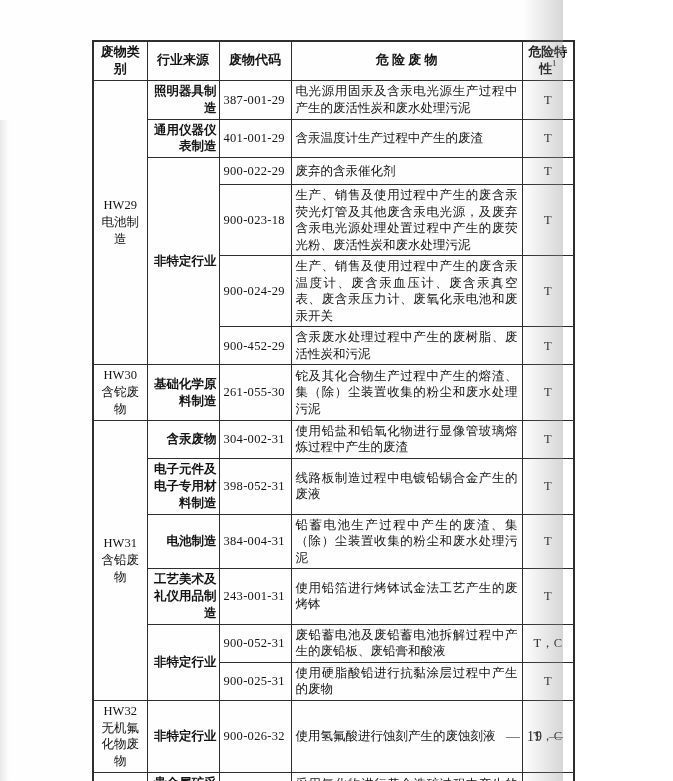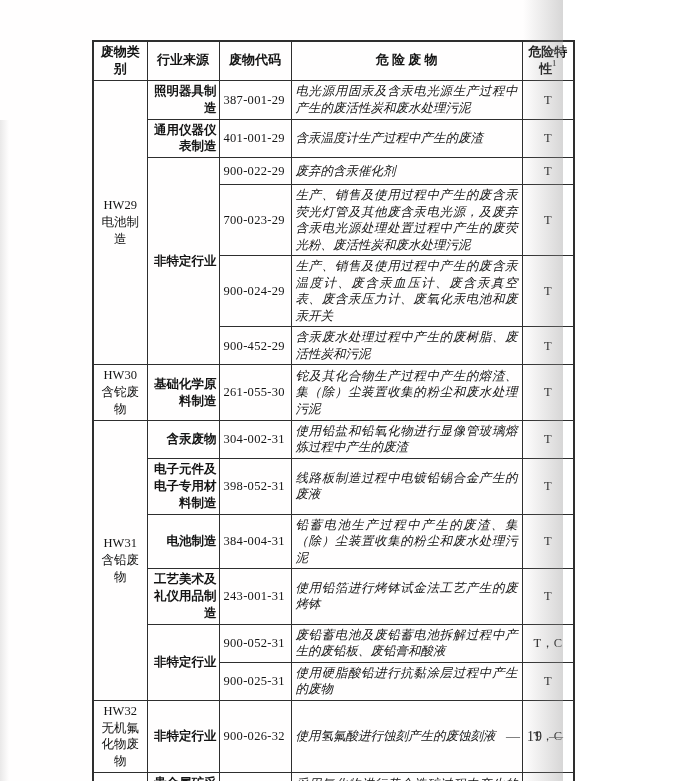--- a/index.html
+++ b/index.html
@@ -50,21 +50,21 @@
   .waste-table th {
     font-weight: bold;
     text-align: center;
     height: 30px;
     font-size: 13px;
     padding: 2px 2px;
   }
   td.cell-category { text-align: center; line-height: 1.35; padding: 2px 2px; }
   td.cell-industry { text-align: right; line-height: 1.35; padding: 2px 2px; font-weight: bold; }
   td.cell-code     { letter-spacing: 0.3px; white-space: nowrap; }
-  td.cell-desc     { text-align: left;  text-align: justify; line-height: 1.32; font-style: italic; }
+  td.cell-desc     { text-align: left;  text-align: justify; line-height: 1.32; }
   td.cell-hazard   { text-align: center; }
   sup.note-mark { font-size: 8px; vertical-align: top; position: relative; top: -2px; color: #555; }
 
   .page-number {
     position: absolute;
     left: 470px;
     top: 729px;
     width: 130px;
     text-align: center;
     font-size: 14px;
@@ -112,21 +112,21 @@
           <td class="cell-desc">含汞温度计生产过程中产生的废渣</td>
           <td class="cell-hazard">T</td>
         </tr>
         <tr style="height: 27px;">
           <td class="cell-industry" rowspan="4">非特定行业</td>
           <td class="cell-code">900-022-29</td>
           <td class="cell-desc">废弃的含汞催化剂</td>
           <td class="cell-hazard">T</td>
         </tr>
         <tr style="height: 56px;">
-          <td class="cell-code">700-023-29</td>
+          <td class="cell-code">900-023-18</td>
           <td class="cell-desc">生产、销售及使用过程中产生的废含汞荧光灯管及其他废含汞电光源，及废弃含汞电光源处理处置过程中产生的废荧光粉、废活性炭和废水处理污泥</td>
           <td class="cell-hazard">T</td>
         </tr>
         <tr style="height: 43px;">
           <td class="cell-code">900-024-29</td>
           <td class="cell-desc">生产、销售及使用过程中产生的废含汞温度计、废含汞血压计、废含汞真空表、废含汞压力计、废氧化汞电池和废汞开关</td>
           <td class="cell-hazard">T</td>
         </tr>
         <tr style="height: 30px;">
           <td class="cell-code">900-452-29</td>

